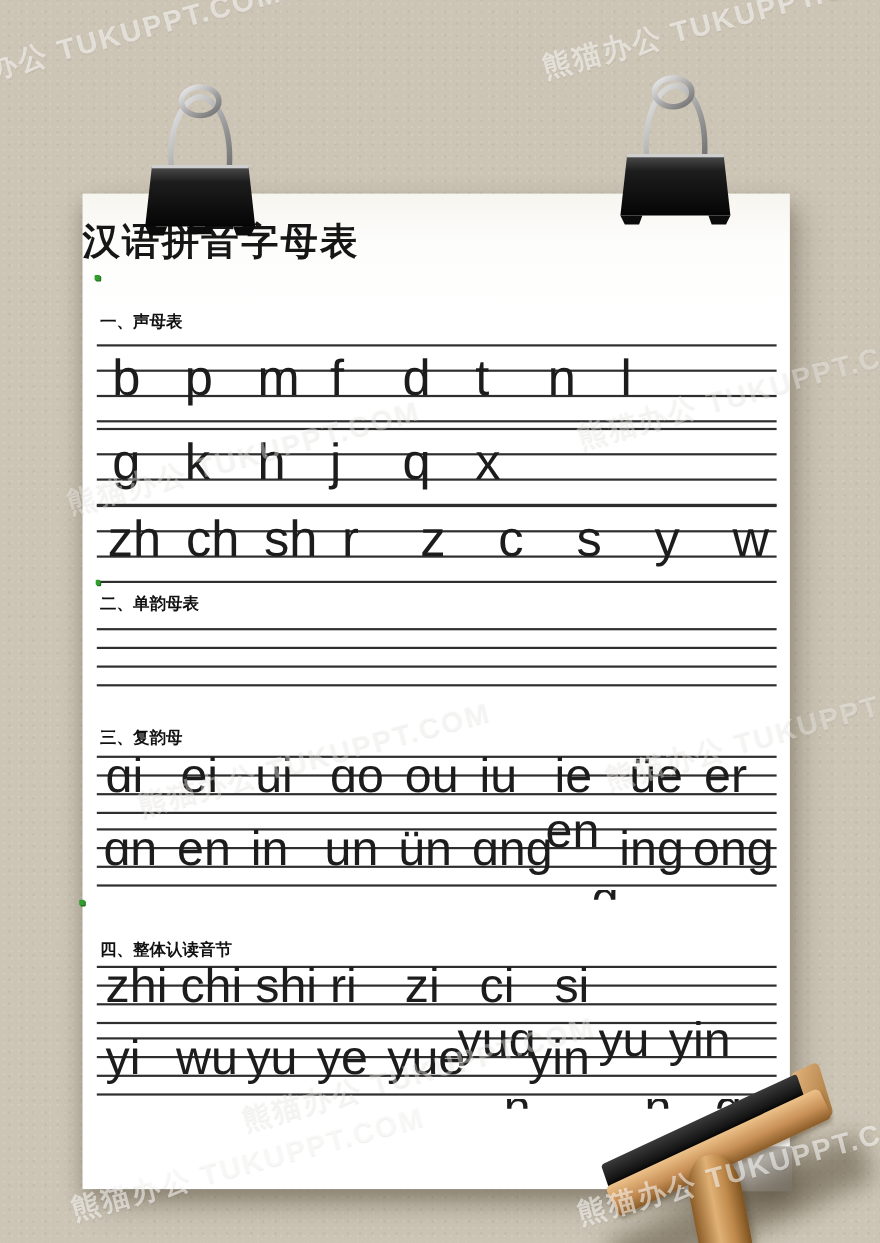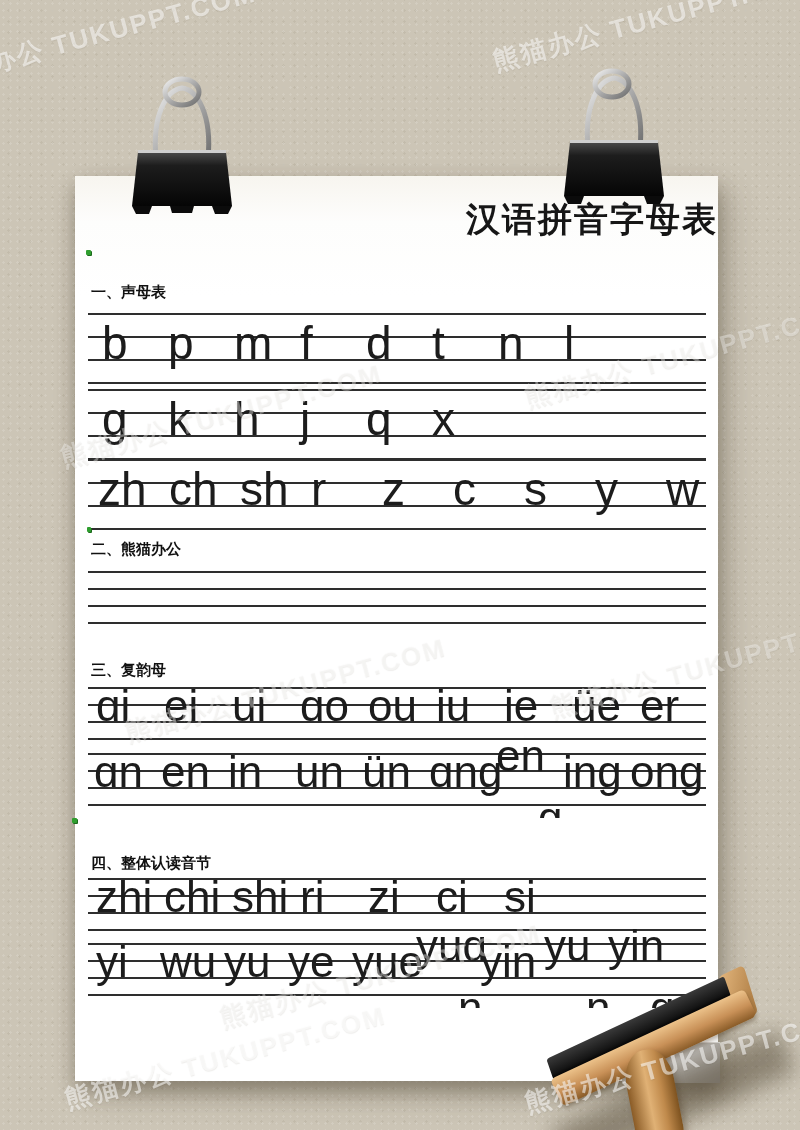--- a/index.html
+++ b/index.html
@@ -8,21 +8,21 @@
          background:#ccc5b6;
          background-image:
            radial-gradient(rgba(255,255,255,.14) 1px, transparent 1.4px),
            radial-gradient(rgba(118,103,82,.10) 1px, transparent 1.4px);
          background-size:7px 7px,11px 11px;background-position:0 0,3px 5px;}
 
   
   .paper{position:absolute;left:75px;top:176px;width:643px;height:905px;z-index:10;
          background:linear-gradient(180deg,#f7f5ef 0px,#fdfdfc 46px,#ffffff 120px);
          box-shadow:0 10px 18px rgba(70,60,42,.38),12px 14px 28px rgba(70,60,42,.22);}
-  .doc-title{position:absolute;left:0;top:21px;width:100%;text-align:right;
+  .doc-title{position:absolute;left:0;top:21px;width:100%;text-align:left;
              font-size:34px;font-weight:700;letter-spacing:2px;color:#161616;}
   .sec-heading{position:absolute;left:16px;font-size:15px;font-weight:700;color:#111;}
 
   .staff{position:absolute;left:13px;width:618px;}
   .staff .ln{position:absolute;left:0;width:100%;height:2px;background:#2e2e2e;}
   .letters{position:absolute;white-space:nowrap;color:#1c1c1c;}
   .letter{display:inline-block;vertical-align:top;line-height:1;}
   .letter.raised{transform:translateY(-16px);}
   .frag{position:absolute;overflow:hidden;height:9px;width:40px;color:#1c1c1c;}
   .frag span{display:block;line-height:1;margin-top:-13px;}
@@ -87,21 +87,21 @@
           <div class="ln" style="top: 69px;"></div>
           <div class="letters" style="left: 14px; top: 7px; font-size: 46px;"><span class="letter" style="width: 66px;">g</span><span class="letter" style="width: 66px;">k</span><span class="letter" style="width: 66px;">h</span><span class="letter" style="width: 66px;">j</span><span class="letter" style="width: 66px;">q</span><span class="letter" style="width: 66px;">x</span></div>
         </div>
         <div class="staff" style="top: 283px; height: 59px;">
           <div class="ln" style="top: 0px;"></div>
           <div class="ln" style="top: 23px;"></div>
           <div class="ln" style="top: 46px;"></div>
           <div class="ln" style="top: 69px;"></div>
           <div class="letters" style="left: 10px; top: 7px; font-size: 46px;"><span class="letter" style="width: 71px;">zh</span><span class="letter" style="width: 71px;">ch</span><span class="letter" style="width: 71px;">sh</span><span class="letter" style="width: 71px;">r</span><span class="letter" style="width: 71px;">z</span><span class="letter" style="width: 71px;">c</span><span class="letter" style="width: 71px;">s</span><span class="letter" style="width: 71px;">y</span><span class="letter" style="width: 71px;">w</span></div>
         </div>
-        <div class="sec-heading" style="top: 364px;">二、熊猫办公</div>
+        <div class="sec-heading" style="top: 364px;">二、单韵母表</div>
         <div class="staff" style="top: 395px; height: 53px;">
           <div class="ln" style="top: 0px;"></div>
           <div class="ln" style="top: 17px;"></div>
           <div class="ln" style="top: 34px;"></div>
           <div class="ln" style="top: 51px;"></div>
         </div>
         <div class="sec-heading" style="top: 485px;">三、复韵母</div>
         <div class="staff" style="top: 511px; height: 53px;">
           <div class="ln" style="top: 0px;"></div>
           <div class="ln" style="top: 17px;"></div>

